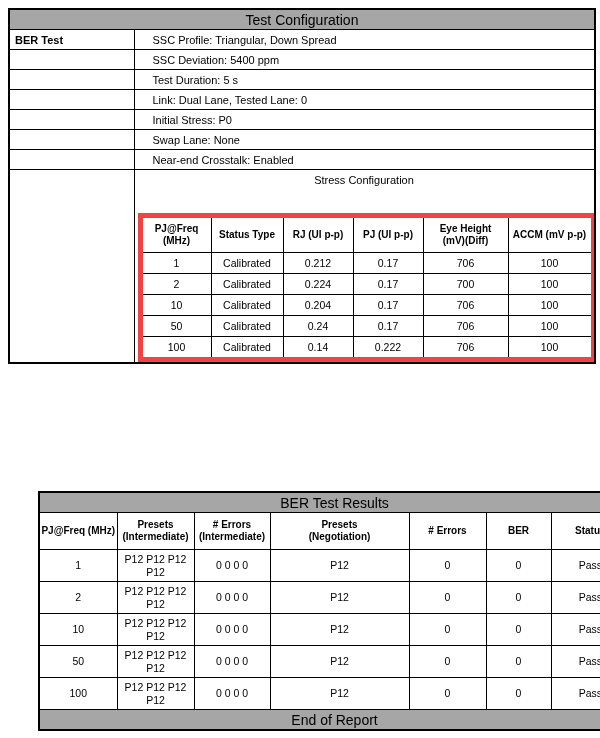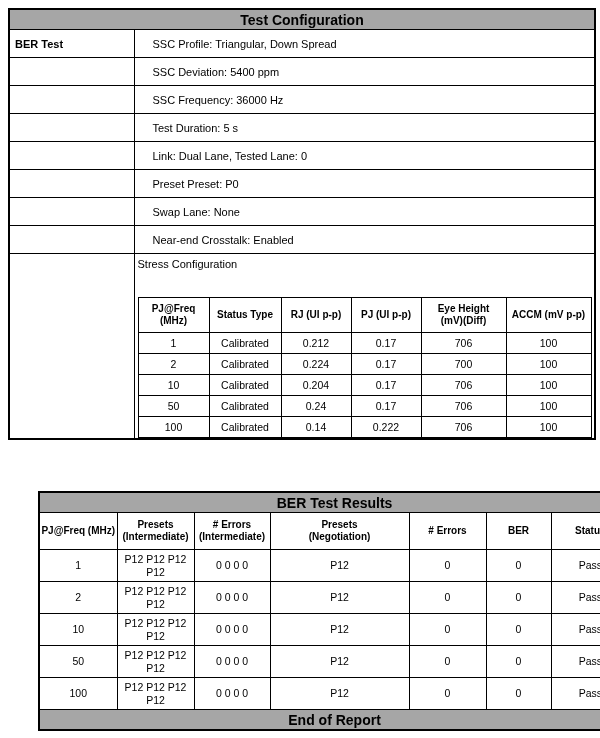--- a/index.html
+++ b/index.html
@@ -5,38 +5,38 @@
   html,body{margin:0;padding:0;background:#fff;}
   body{
     width:600px;height:738px;position:relative;overflow:hidden;
     font-family:"Liberation Sans",sans-serif;color:#000;
   }
   table{border-collapse:collapse;table-layout:fixed;}
 
   
   .bar-cell{
     background:#a6a6a6;border:2px solid #000;
-    font-size:14px;font-weight:bold;text-align:center;
+    font-size:14px;font-weight:normal;text-align:center;
     height:19px;vertical-align:middle;padding:0;
   }
 
   
   .cfg-pos{position:absolute;left:8px;top:8px;}
   .cfg-table{width:586px;border:2px solid #000;}
   .cfg-table td{border:1px solid #000;}
-  .cfg-row{height:28px;}
+  .cfg-row{height:20px;}
   .cfg-left{
     width:125px;font-size:11px;font-weight:bold;
     padding:0 0 0 5px;vertical-align:middle;
   }
   .cfg-val{font-size:11px;padding:0 0 0 18px;vertical-align:middle;}
 
   .stress-cell{vertical-align:top;padding:4px 0 0 3px;height:158px;}
-  .stress-title{width:453px;font-size:11px;margin:0 0 3px 0;}
-  .stress-table{width:453px;border:1px solid #ef4444;margin-left:0;margin-top:27px;}
+  .stress-title{width:453px;text-align:center;font-size:11px;margin:0 0 3px 0;}
+  .stress-table{width:453px;border:5px solid #ef4444;margin-left:0;margin-top:27px;}
   .stress-table th,.stress-table td{border:1px solid #000;text-align:center;vertical-align:middle;}
   .stress-table th{
     font-size:10px;font-weight:bold;height:32px;
     line-height:12px;white-space:pre-line;padding:1px;
   }
   .stress-table td{font-size:10.5px;height:20px;padding:0;}
 
   
   .res-pos{position:absolute;left:14px;top:491px;padding-left:24px;}
   .res-table{width:591px;border:2px solid #000;}
@@ -69,39 +69,35 @@
         <tr class="cfg-row">
           <td class="cfg-left">BER Test</td>
           <td class="cfg-val">SSC Profile: Triangular, Down Spread</td>
         </tr>
 
         <tr class="cfg-row">
           <td class="cfg-left"></td>
           <td class="cfg-val">SSC Deviation: 5400 ppm</td>
         </tr>
 
-        <tr class="cfg-row">
-          <td class="cfg-left"></td>
-          <td class="cfg-val">SSC Frequency: 36000 Hz</td>
-        </tr>
 
         <tr class="cfg-row">
           <td class="cfg-left"></td>
           <td class="cfg-val">Test Duration: 5 s</td>
         </tr>
 
         <tr class="cfg-row">
           <td class="cfg-left"></td>
           <td class="cfg-val">Link: Dual Lane, Tested Lane: 0</td>
         </tr>
 
 
         <tr class="cfg-row">
           <td class="cfg-left"></td>
-          <td class="cfg-val">Preset Preset: P0</td>
+          <td class="cfg-val">Initial Stress: P0</td>
         </tr>
 
 
 
         <tr class="cfg-row">
           <td class="cfg-left"></td>
           <td class="cfg-val">Swap Lane: None</td>
         </tr>
 
 

